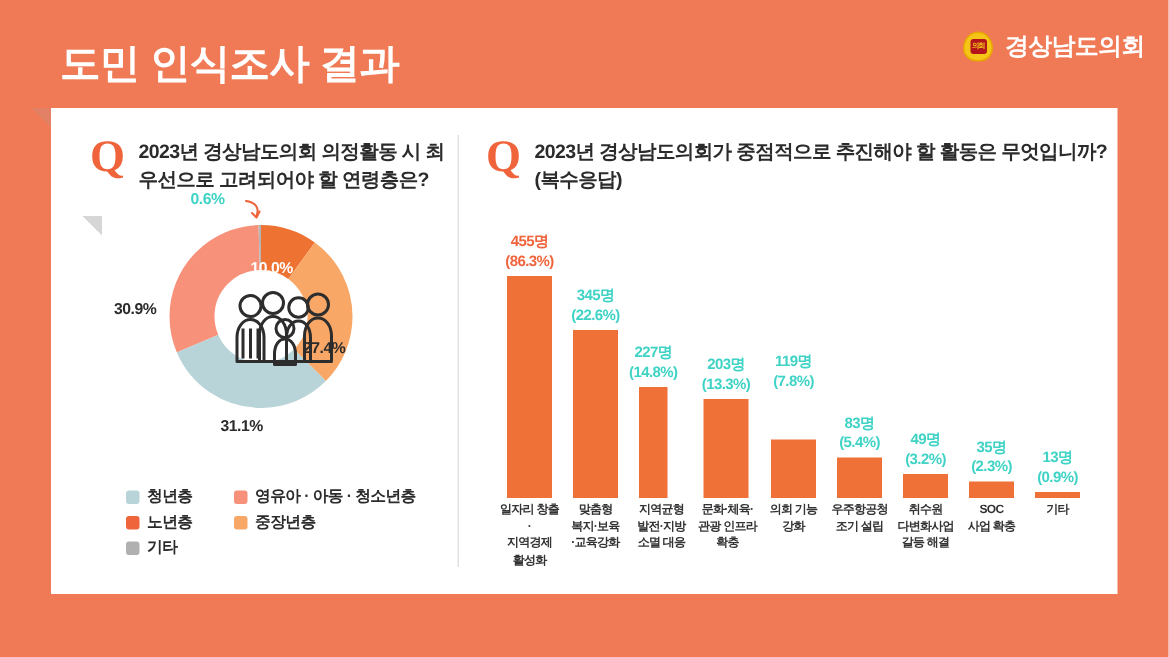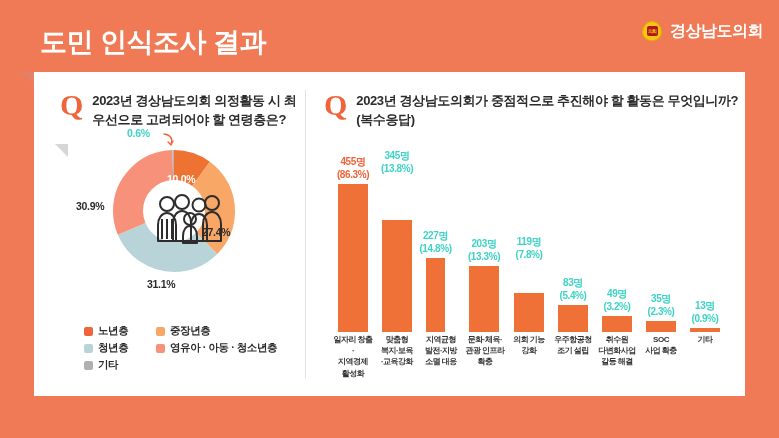--- a/index.html
+++ b/index.html
@@ -183,36 +183,36 @@
     </svg>
     <div class="pie-label" id="lbl-100">10.0%</div>
     <div class="pie-label" id="lbl-274">27.4%</div>
     <div class="pie-label" id="lbl-311">31.1%</div>
     <div class="pie-label" id="lbl-309">30.9%</div>
   </div>
 
   <div id="legend">
     <div class="legend-row">
       <div class="legend-item lg-w1">
+        <span class="swatch" style="background:#b8d4d8"></span>
+        <span class="legend-label">청년층</span>
+      </div>
+      <div class="legend-item">
+        <span class="swatch" style="background:#f79179"></span>
+        <span class="legend-label">영유아 · 아동 · 청소년층</span>
+      </div>
+    </div>
+    <div class="legend-row">
+      <div class="legend-item lg-w1">
         <span class="swatch" style="background:#f0643c"></span>
         <span class="legend-label">노년층</span>
       </div>
       <div class="legend-item">
         <span class="swatch" style="background:#f9a766"></span>
         <span class="legend-label">중장년층</span>
-      </div>
-    </div>
-    <div class="legend-row">
-      <div class="legend-item lg-w1">
-        <span class="swatch" style="background:#b8d4d8"></span>
-        <span class="legend-label">청년층</span>
-      </div>
-      <div class="legend-item">
-        <span class="swatch" style="background:#f79179"></span>
-        <span class="legend-label">영유아 · 아동 · 청소년층</span>
       </div>
     </div>
     <div class="legend-row">
       <div class="legend-item lg-w1">
         <span class="swatch" style="background:#b0b0b0"></span>
         <span class="legend-label">기타</span>
       </div>
     </div>
   </div>
 
@@ -225,22 +225,22 @@
   </div>
 
   <div id="bars">
       <div class="bar-col" style="left: 14px; width: 30px;">
         <div class="bar-value first"><span>455명</span><br><span>(86.3%)</span></div>
         <div class="bar-rect" style="height: 148px; background: rgb(240, 113, 56);"></div>
       </div>
       <div class="cat-wrap" style="left: 9px; width: 40px;">
         <div class="bar-cat">일자리 창출·<br>지역경제<br>활성화</div>
       </div>
-      <div class="bar-col" style="left: 58px; width: 30px; gap: 42px;">
-        <div class="bar-value"><span>345명</span><br><span>(13.8%)</span></div>
+      <div class="bar-col" style="left: 58px; width: 30px;">
+        <div class="bar-value"><span>345명</span><br><span>(22.6%)</span></div>
         <div class="bar-rect" style="height: 112px; background: rgb(240, 113, 56);"></div>
       </div>
       <div class="cat-wrap" style="left: 53px; width: 40px;">
         <div class="bar-cat">맞춤형<br>복지·보육<br>·교육강화</div>
       </div>
       <div class="bar-col" style="left: 102px; width: 19px;">
         <div class="bar-value"><span>227명</span><br><span>(14.8%)</span></div>
         <div class="bar-rect" style="height: 74px; background: rgb(240, 113, 56);"></div>
       </div>
       <div class="cat-wrap" style="left: 97px; width: 40px;">

